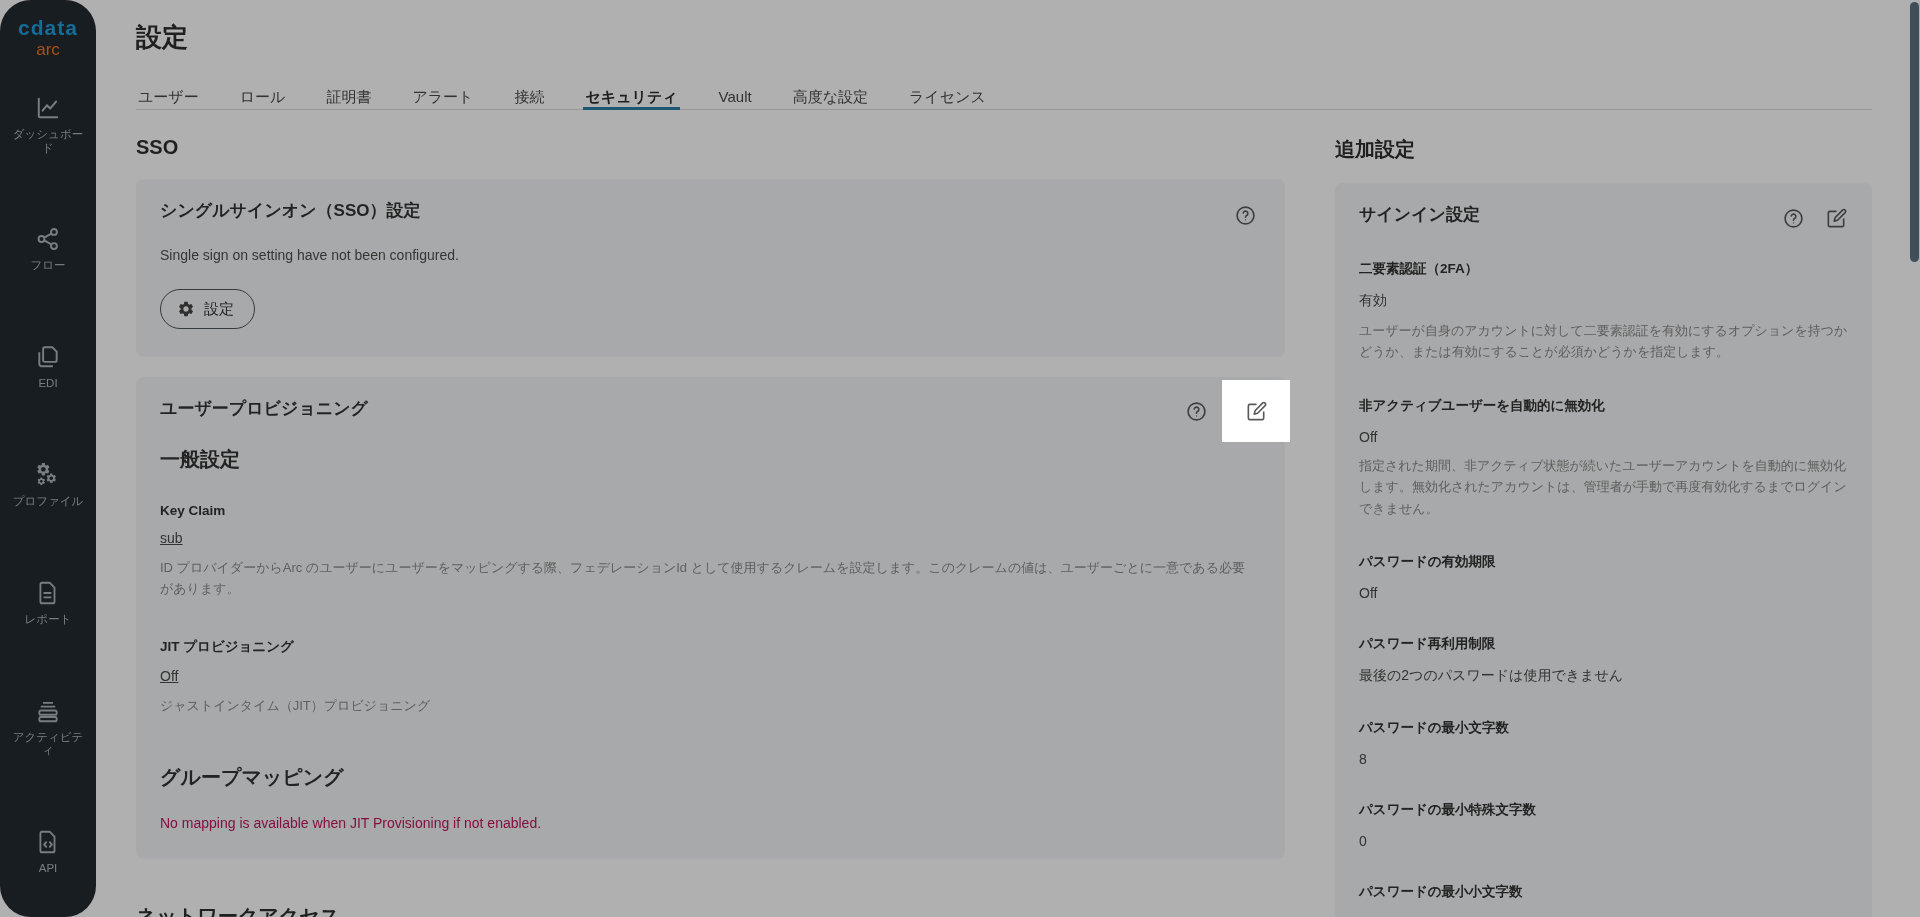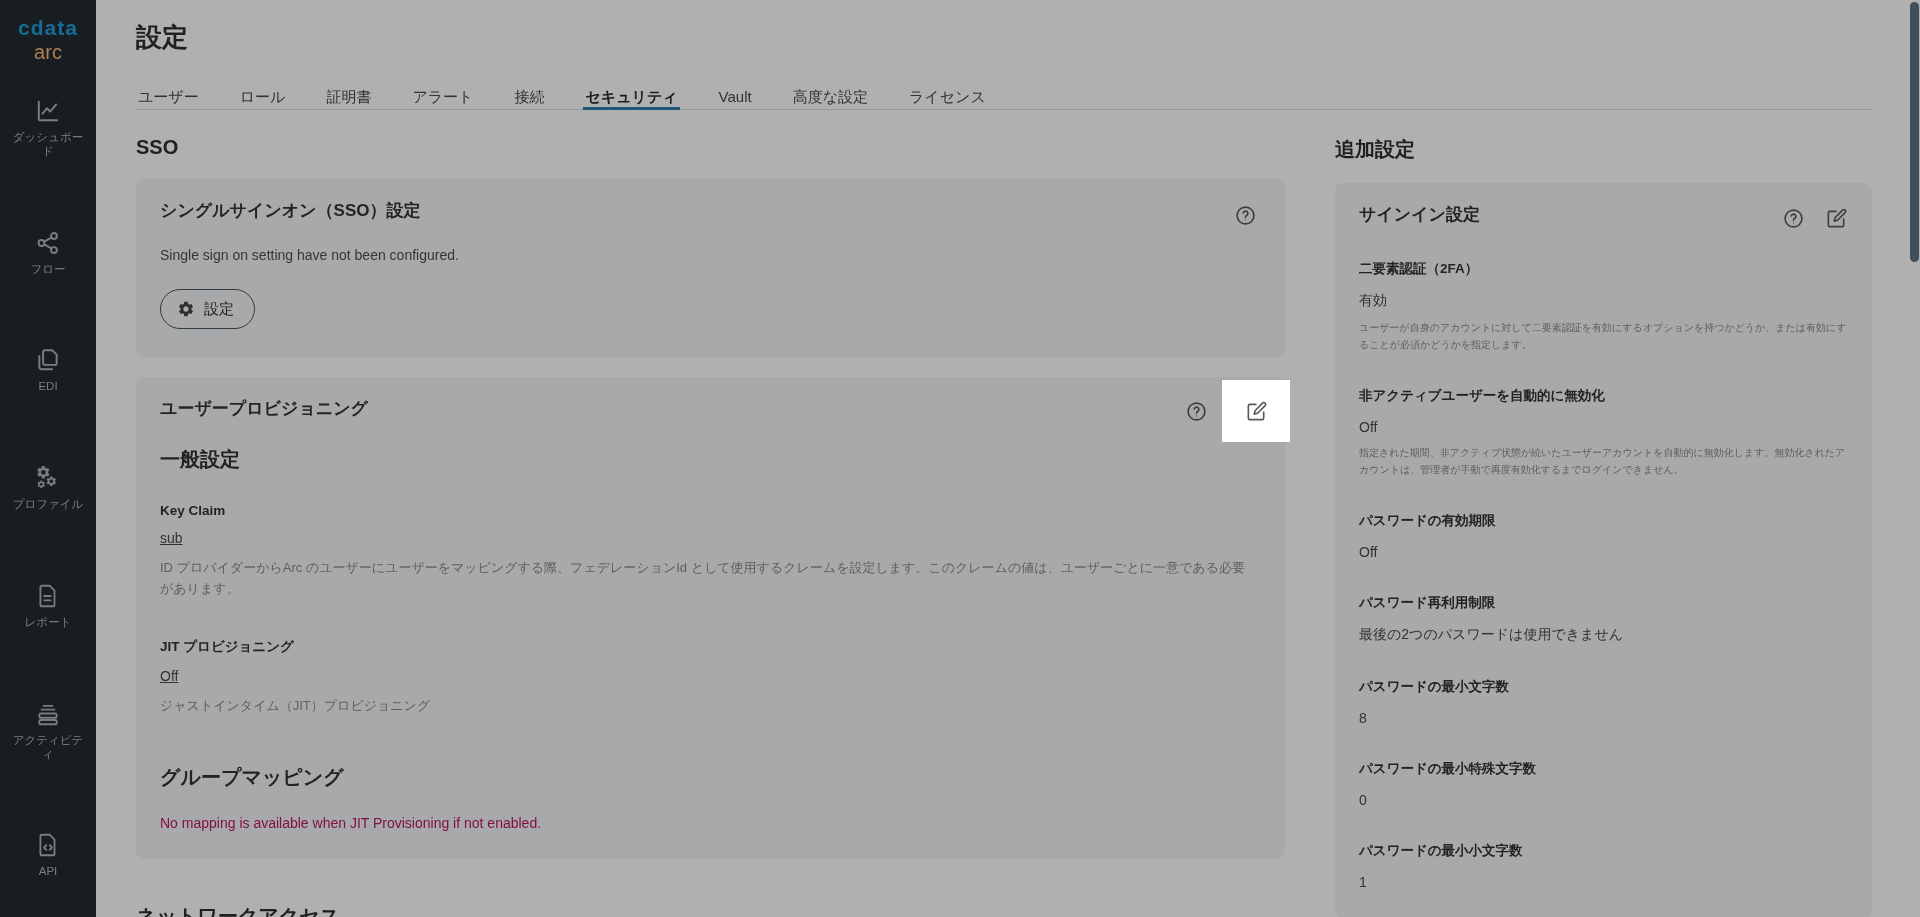--- a/index.html
+++ b/index.html
@@ -2,24 +2,24 @@
 <html><head>
 <meta charset="utf-8">
 <style>
   * { margin:0; padding:0; box-sizing:border-box; }
   html,body { width:1920px; height:917px; overflow:hidden; background:#fff;
     font-family:"Liberation Sans","DejaVu Sans",sans-serif; }
   .app { display:flex; width:1920px; height:917px; }
 
   
   .sidebar { width:96px; flex-shrink:0; background:#222a31; display:flex;
-    flex-direction:column; align-items:center; position:relative; z-index:10; }
+    flex-direction:column; align-items:center; position:relative; z-index:10;border-radius:31px; }
   .logo { margin-top:16px; text-align:center; line-height:1.1; }
   .logo-top { color:#1e9ddd; font-weight:bold; font-size:21px; letter-spacing:1px; }
-  .logo-bottom { color:#fdba74; font-size:20px; margin-top:2px;text-align:center; }
+  .logo-bottom { color:#f97316; font-size:17px; margin-top:2px;text-align:center; }
   .nav { margin-top:24px; width:100%; display:flex; flex-direction:column; flex:1;gap:48px; }
   .nav-item { width:100%; padding:11px 5px 12px; display:flex; flex-direction:column;
     align-items:center; gap:7px; color:#aeb6bc; font-size:11.5px; line-height:1.2;
     text-align:center; border-left:4px solid transparent; border-right:4px solid transparent;
     cursor:pointer; }
   .nav-item svg { width:26px; height:26px; display:block; }
   .nav-item.active { color:#ffffff; border-left-color:#1a9bd7; }
   .nav-spacer { flex:1; }
   .nav-bottom { width:100%; display:flex; flex-direction:column; align-items:flex-start; padding-bottom:10px; }
   .avatar { width:36px; height:36px; border-radius:50%; background:#1e88c7; color:#fff;
@@ -64,21 +64,21 @@
   .jit-label { margin-top:38px; }
   .group-title { margin-top:48px; }
   .group-text { font-size:14px; color:#be185d; margin-top:24px; }
   .network-title { margin-top:44px; }
 
   .signin-icons { position:absolute; top:24px; right:24px; display:flex; align-items:center; gap:20px; }
   .setting-item { margin-top:34px; }
   .setting-item:first-of-type { margin-top:28px; }
   .setting-label { font-size:13.5px; font-weight:bold; color:#333; }
   .setting-value { font-size:14px; color:#4a4a4a; margin-top:14px; }
-  .setting-help { font-size:10px; color:#8a8a8a; margin-top:10px; line-height:1.65; }
+  .setting-help { font-size:13px; color:#8a8a8a; margin-top:10px; line-height:1.65; }
 
   
   .dim-overlay { position:fixed; left:0; top:0; width:1920px; height:917px;
     background:rgba(0,0,0,0.31); z-index:50; pointer-events:none; }
   .scrollbar-thumb { position:fixed; right:1px; top:2px; width:9px; height:260px;
     background:#5d7282; border-radius:5px; z-index:40; cursor:pointer; }
 </style>
 </head>
 <body>
 

